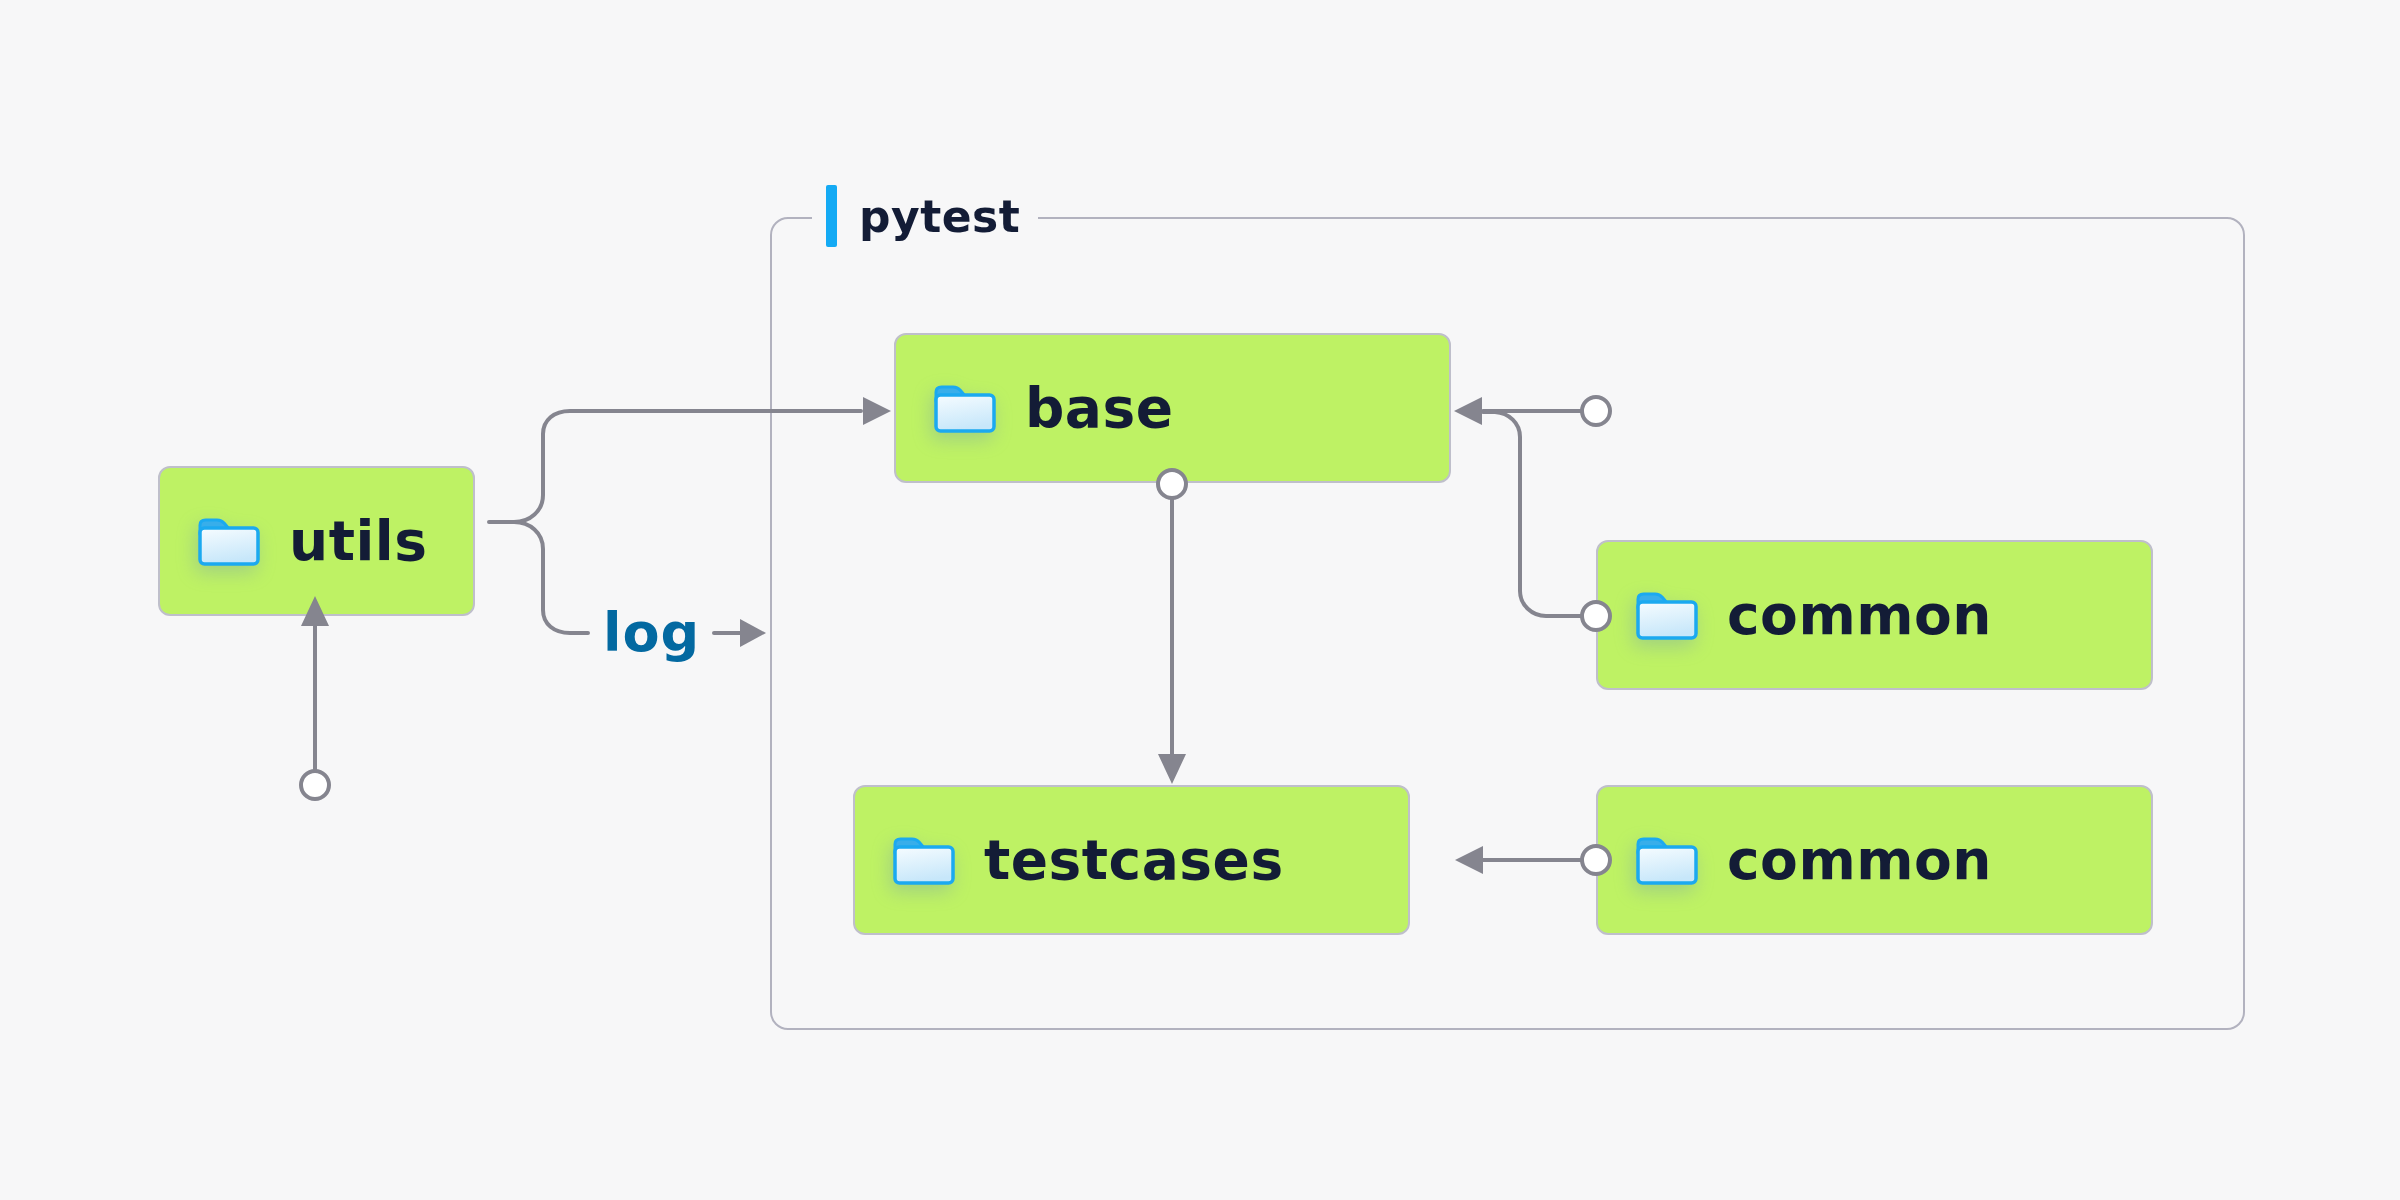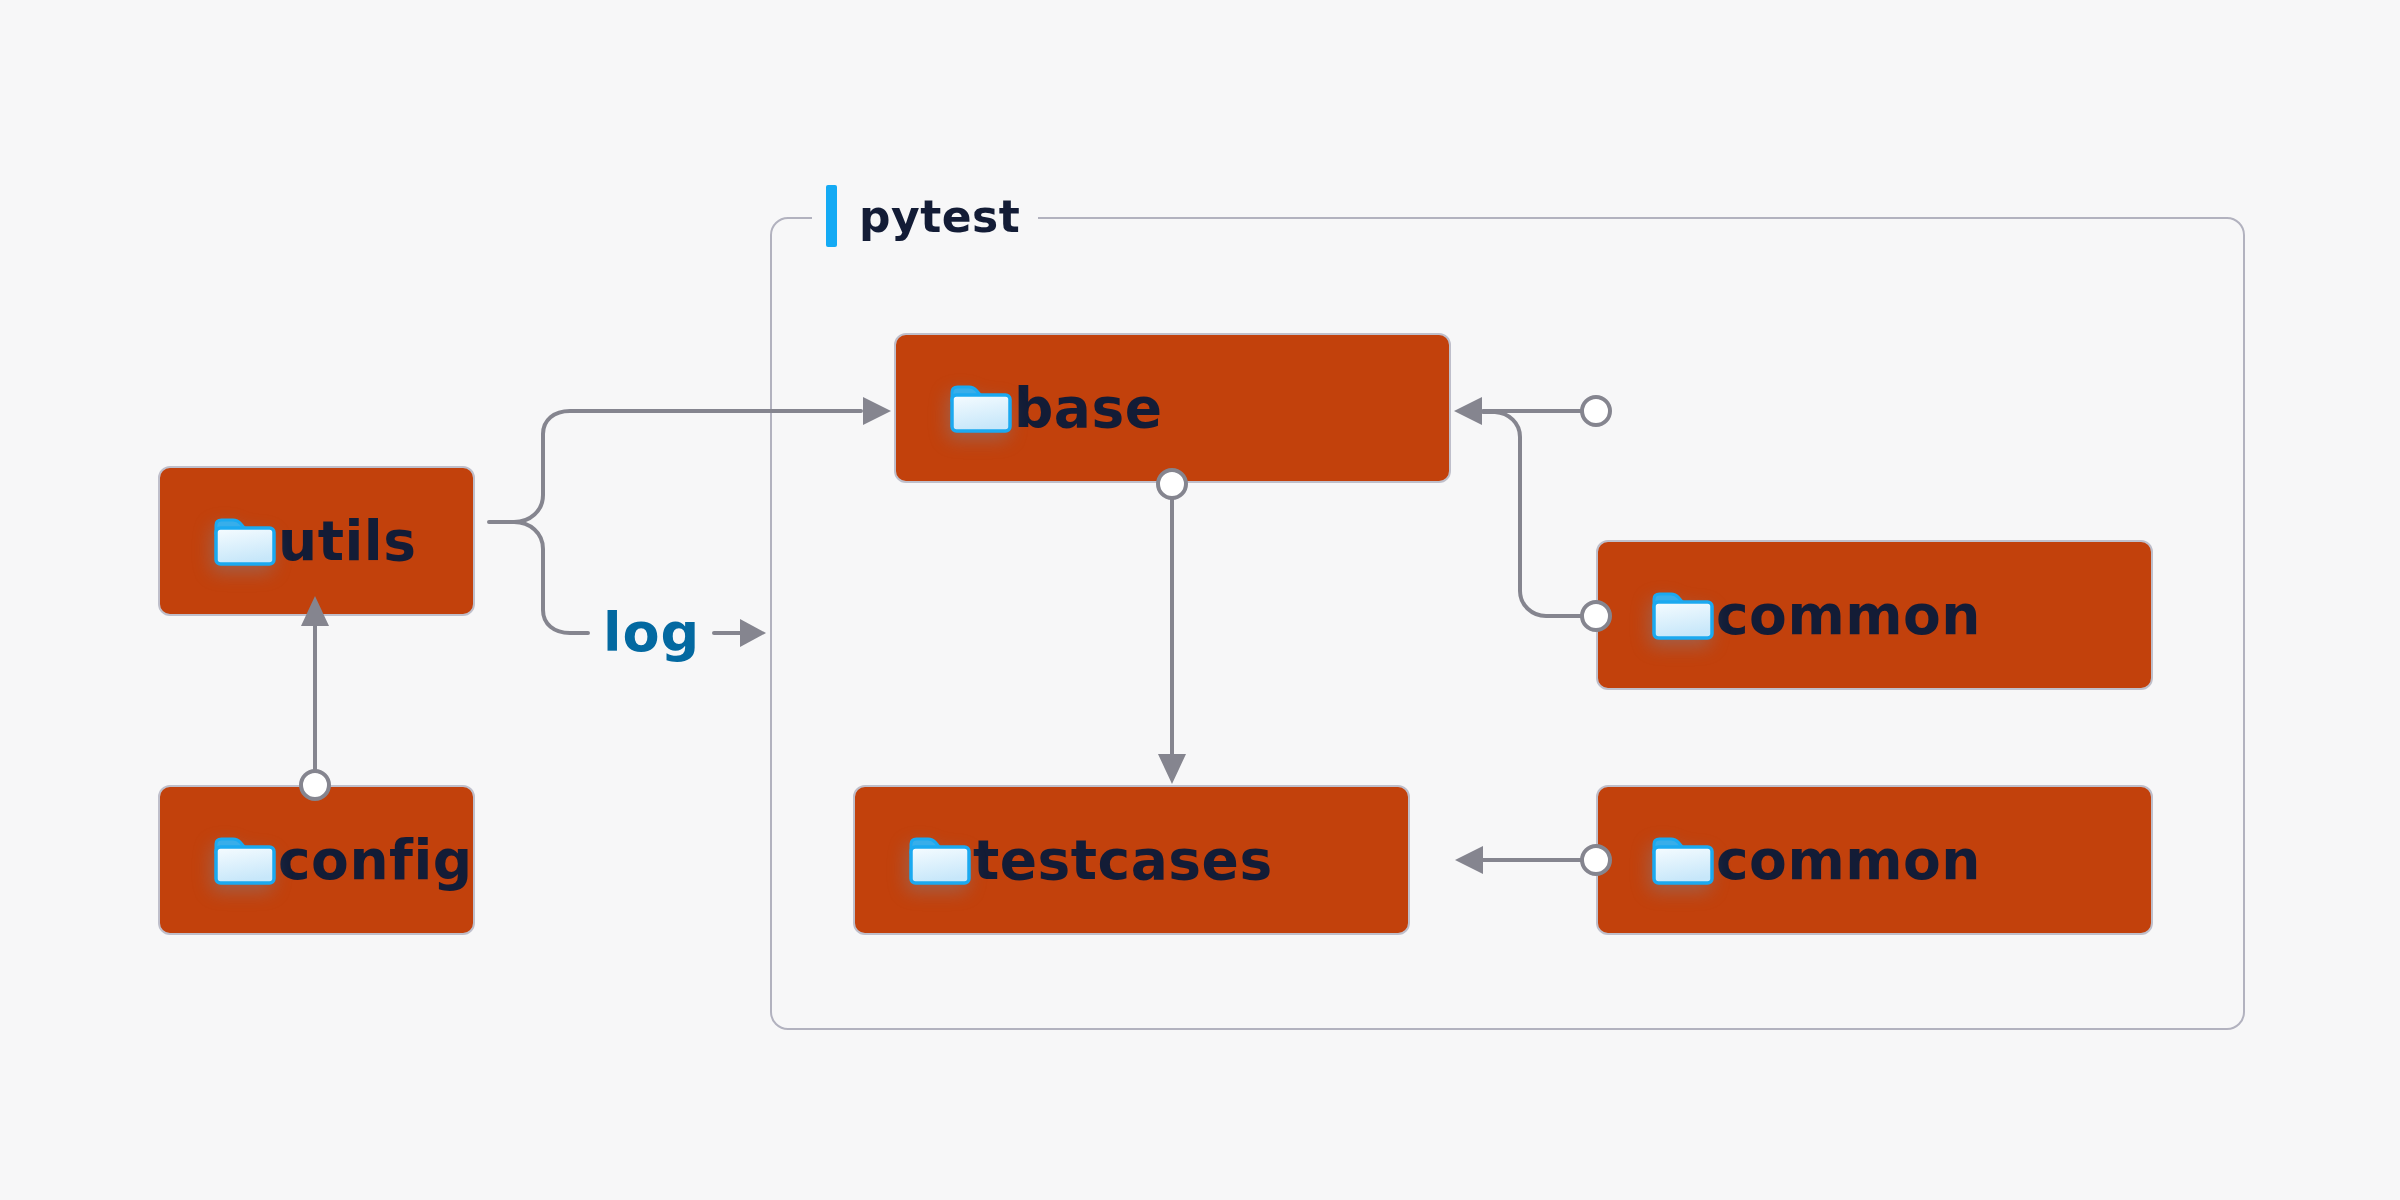--- a/index.html
+++ b/index.html
@@ -8,23 +8,23 @@
 
   
   .group-box{position:absolute;left:770px;top:217px;width:1475px;height:813px;
              border:2.5px solid #b2b2bf;border-radius:18px;box-sizing:border-box;}
   .group-chip{position:absolute;left:812px;top:183px;height:66px;display:flex;align-items:center;
               gap:22px;padding:0 18px 0 14px;background:#f7f7f8;}
   .group-accent{width:11px;height:62px;border-radius:2px;}
   .group-label{font-size:44px;font-weight:700;color:#131c36;letter-spacing:0.5px;}
 
   
-  .node{position:absolute;height:150px;background:#c2410c;border:2.5px solid #bfbfcb;
+  .node{position:absolute;height:150px;background:#bef264;border:2.5px solid #bfbfcb;
         border-radius:12px;box-sizing:border-box;display:flex;align-items:center;
-        padding-left:52px;}
+        padding-left:36px;gap:27px;}
   .node-utils    {left:158px;top:443px;width:317px;margin-top:23px;}
   .node-config   {left:158px;top:785px;width:317px;}
   .node-base     {left:894px;top:333px;width:557px;}
   .node-testcases{left:853px;top:785px;width:557px;}
   .node-pymilvus {left:1596px;top:333px;width:557px;}
   .node-check    {left:1596px;top:540px;width:557px;}
   .node-common   {left:1596px;top:785px;width:557px;}
   .node-label{font-size:55px;font-weight:700;color:#131c36;letter-spacing:0.5px;white-space:nowrap;}
   .folder{flex:0 0 auto;filter:drop-shadow(-3px 7px 9px rgba(110,150,180,0.35));}
 
@@ -54,27 +54,20 @@
   </div>
 
   <div class="node node-utils">
     <svg class="folder" viewBox="0 0 66 54" width="66" height="54" aria-hidden="true">
       <path d="M4 20 V11 Q4 6 9.5 6 H21 Q25.5 6 28.5 9.5 L34 16 H4 Z" fill="#38aeea" stroke="#1ba9f0" stroke-width="3" stroke-linejoin="round"></path>
       <rect x="4" y="14" width="58" height="36" rx="4.5" fill="url(#folderGrad)" stroke="#1ba9f0" stroke-width="3.5"></rect>
     </svg>
     <span class="node-label">utils</span>
   </div>
 
-  <div class="node node-config">
-    <svg class="folder" viewBox="0 0 66 54" width="66" height="54" aria-hidden="true">
-      <path d="M4 20 V11 Q4 6 9.5 6 H21 Q25.5 6 28.5 9.5 L34 16 H4 Z" fill="#38aeea" stroke="#1ba9f0" stroke-width="3" stroke-linejoin="round"></path>
-      <rect x="4" y="14" width="58" height="36" rx="4.5" fill="url(#folderGrad)" stroke="#1ba9f0" stroke-width="3.5"></rect>
-    </svg>
-    <span class="node-label">config</span>
-  </div>
 
   <div class="node node-base">
     <svg class="folder" viewBox="0 0 66 54" width="66" height="54" aria-hidden="true">
       <path d="M4 20 V11 Q4 6 9.5 6 H21 Q25.5 6 28.5 9.5 L34 16 H4 Z" fill="#38aeea" stroke="#1ba9f0" stroke-width="3" stroke-linejoin="round"></path>
       <rect x="4" y="14" width="58" height="36" rx="4.5" fill="url(#folderGrad)" stroke="#1ba9f0" stroke-width="3.5"></rect>
     </svg>
     <span class="node-label">base</span>
   </div>
 
   <div class="node node-testcases">

